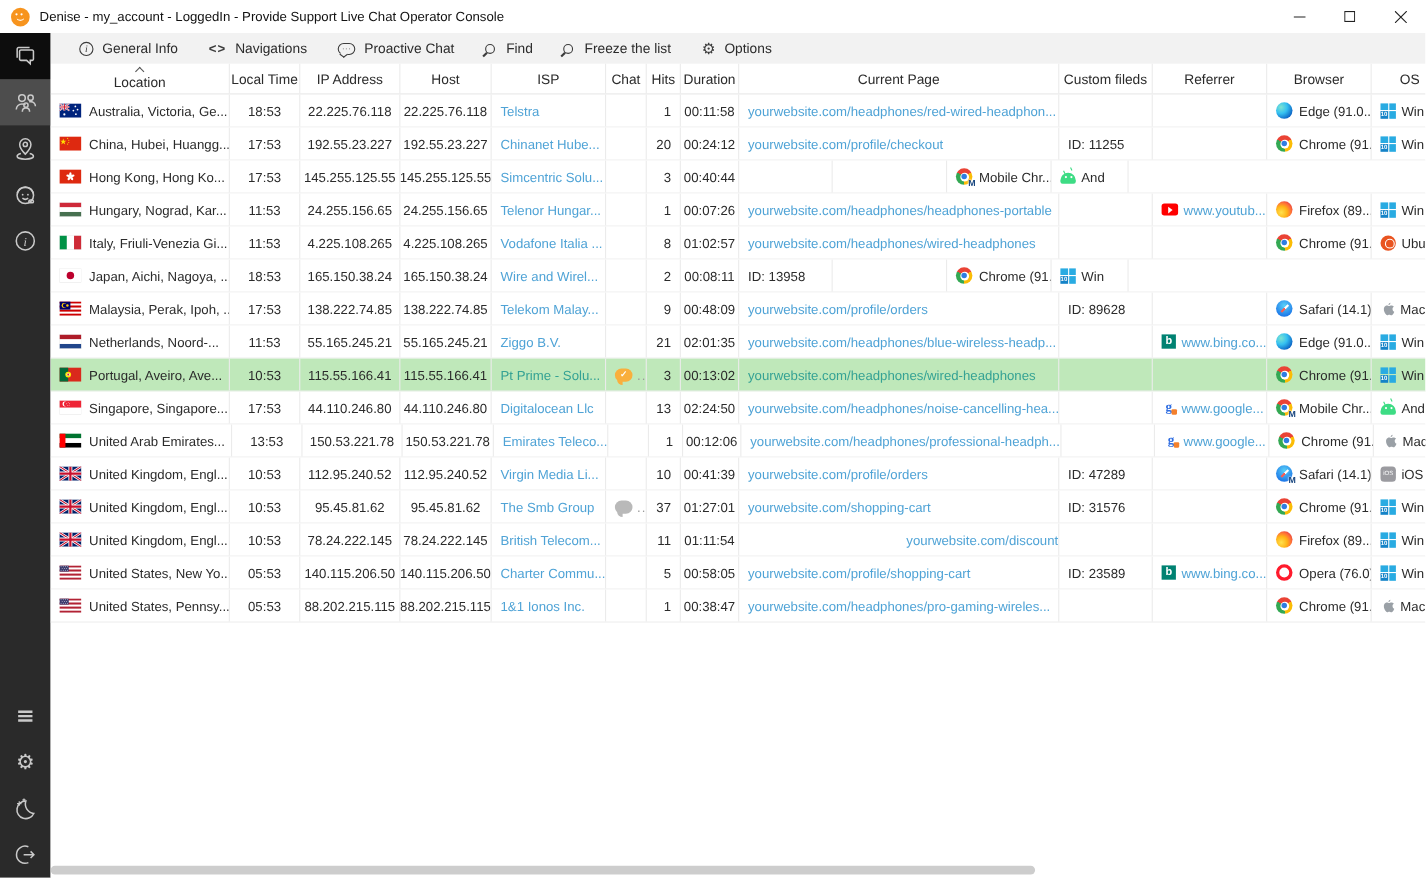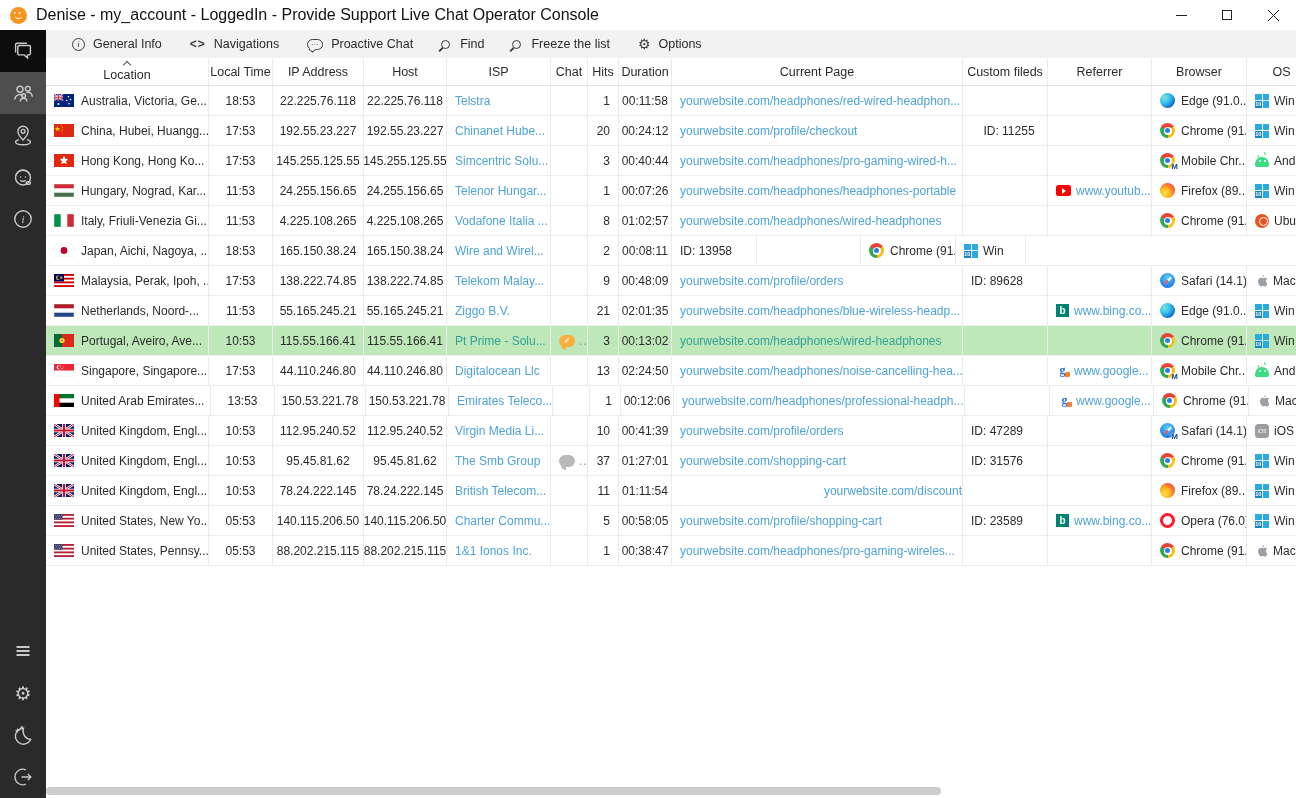--- a/index.html
+++ b/index.html
@@ -4,21 +4,21 @@
 <style>
   * { box-sizing: border-box; margin: 0; padding: 0; }
   html,body { width:1296px; height:798px; overflow:hidden; background:#fff;
     font-family:"Liberation Sans", sans-serif; color:#2b2b2b; }
 
   
   .titlebar { height:30px; display:flex; align-items:center; background:#fff; position:relative; }
   .app-logo { width:17px; height:17px; border-radius:50%; background:#f7941e; margin-left:10px; position:relative; flex-shrink:0; }
   .app-logo::before { content:""; position:absolute; left:4px; top:5px; width:2.4px; height:2.4px; background:#fff; border-radius:50%; box-shadow:4.6px 0 0 #fff; }
   .app-logo::after { content:""; position:absolute; left:4.5px; top:7px; width:7px; height:4.5px; border-bottom:1.6px solid #fff; border-radius:0 0 8px 8px; }
-  .win-title { font-size:16px; margin-left:9px; color:#111; white-space:nowrap; }
+  .win-title { font-size:12px; margin-left:9px; color:#111; white-space:nowrap; }
   .win-controls { margin-left:auto; display:flex; height:30px; }
   .win-btn { width:46px; height:30px; display:flex; align-items:center; justify-content:center; font-size:12px; color:#222; cursor:default; }
   .win-btn svg { display:block; }
 
   
   .app { display:flex; height:768px; }
   .sidebar { width:46px; background:#2a2a2a; display:flex; flex-direction:column; flex-shrink:0; }
   .side-item { width:46px; height:42px; display:flex; align-items:center; justify-content:center; }
   .side-item.tile-black { background:#0d0d0d; }
   .side-item.tile-active { background:#4d4d4d; }
@@ -348,21 +348,21 @@
           <div class="td al" style="width: 37px;"></div>
           <div class="td ar" style="width: 31px;">
             <span>20</span>
           </div>
           <div class="td ac" style="width: 53px;">
             <span>00:24:12</span>
           </div>
           <div class="td al" style="width: 291px;">
             <span class="link">yourwebsite.com/profile/checkout</span>
           </div>
-          <div class="td al" style="width: 85px; justify-content: center;">
+          <div class="td al" style="width: 85px;">
             <span>ID: 11255</span>
           </div>
           <div class="td al" style="width: 104px;"></div>
           <div class="td al" style="width: 95px;">
             <span class="bi bi-chrome"></span>
             <span>Chrome (91...</span>
           </div>
           <div class="td al" style="width: 70px;">
             <span class="oi oi-win">
               <span></span>
@@ -398,23 +398,20 @@
           </div>
           <div class="td al" style="width: 104px;">
             <span class="link">Simcentric Solu...</span>
           </div>
           <div class="td al" style="width: 37px;"></div>
           <div class="td ar" style="width: 31px;">
             <span>3</span>
           </div>
           <div class="td ac" style="width: 53px;">
             <span>00:40:44</span>
-          </div>
-          <div class="td al" style="width: 291px;">
-            <span class="link">yourwebsite.com/headphones/pro-gaming-wired-h...</span>
           </div>
           <div class="td al" style="width: 85px;">
             <span></span>
           </div>
           <div class="td al" style="width: 104px;"></div>
           <div class="td al" style="width: 95px;">
             <span class="bi bi-chrome">
               <span class="m-badge">M</span>
             </span>
             <span>Mobile Chr...</span>

